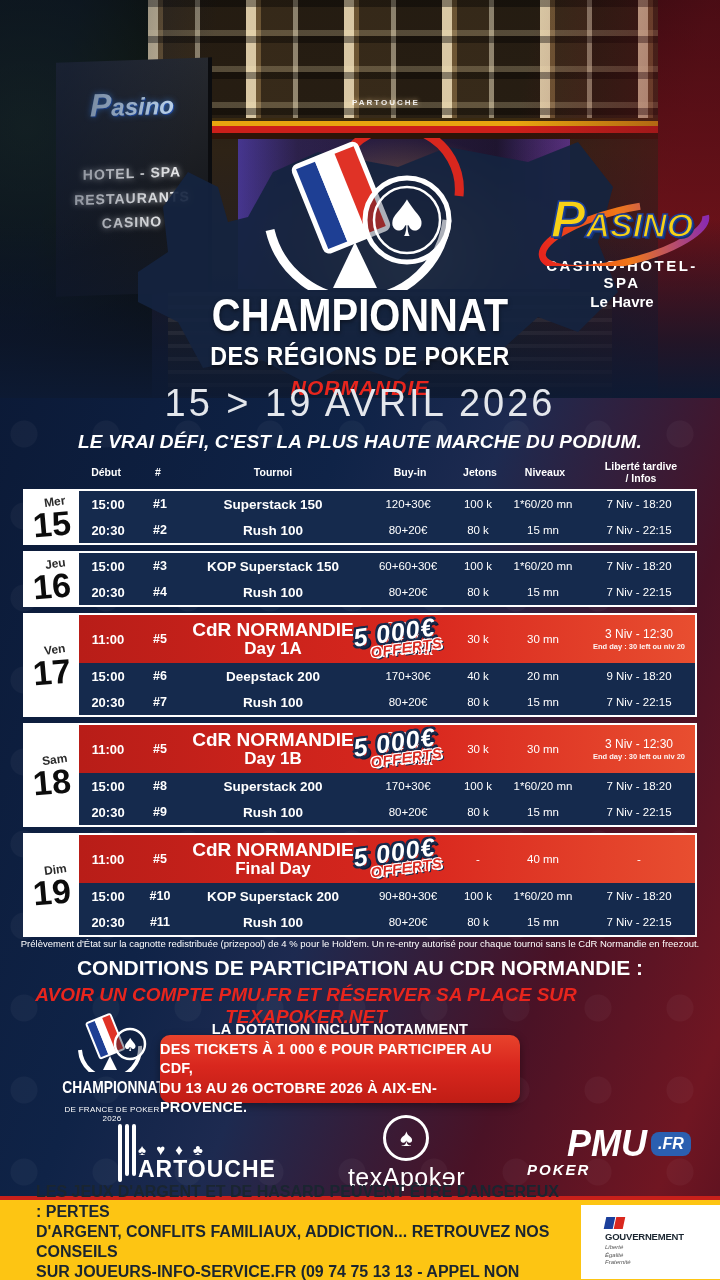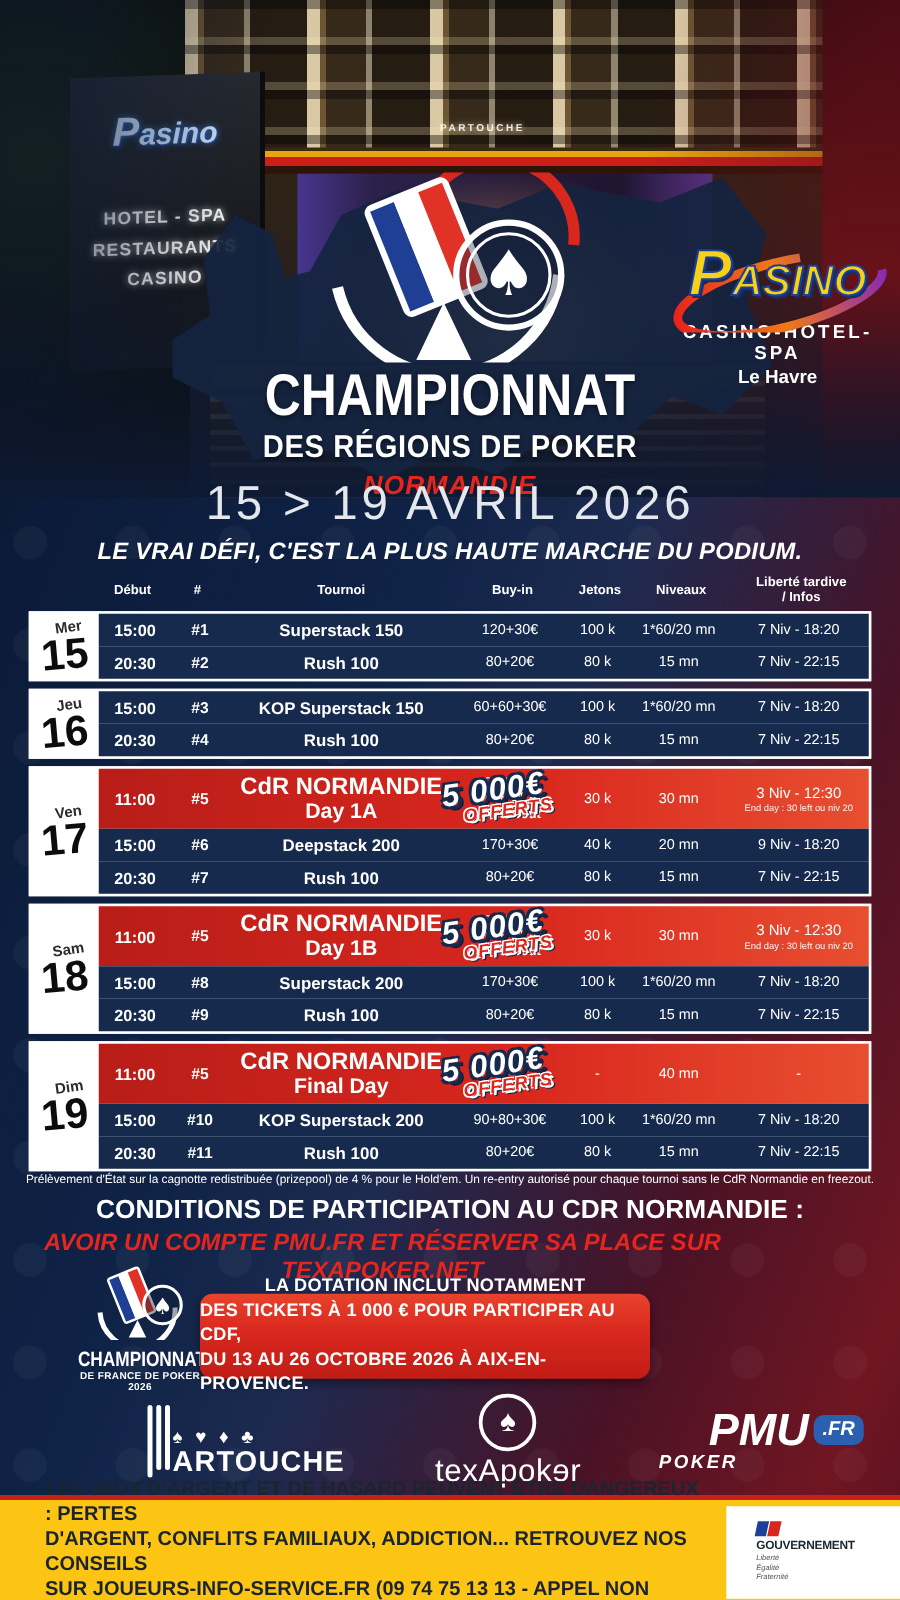--- a/index.html
+++ b/index.html
@@ -78,36 +78,36 @@
   .row.tall{height:48px;background:linear-gradient(90deg,#b81d18,#d9271e 55%,#e84e30);}
   .cTime{font-size:13px;font-weight:800;}
   .cNum{font-size:12.5px;font-weight:700;}
   .cName{font-size:13.5px;font-weight:800;}
   .cSmall{font-size:11.5px;font-weight:400;}
   .cdrName1{font-size:19px;font-weight:800;line-height:1.05;}
   .cdrName2{font-size:17px;font-weight:800;line-height:1.05;}
   .cdrBuyin{font-size:10px;line-height:1.2;font-weight:400;}
   .cdrBuyin .fz{font-weight:800;font-size:10.5px;}
   .cdrLate{font-size:12px;line-height:1.2;}
-  .cdrLateSub{font-size:7.5px;opacity:.95;}
+  .cdrLateSub{font-size:7.5px;opacity:.95;font-weight:bold;}
   .badge{position:absolute;left:248px;top:50%;width:136px;transform:translateY(-54%) rotate(-8deg);
     text-align:center;pointer-events:none;}
   .badgeAmt{font-size:25px;font-weight:900;font-style:italic;color:#fff;letter-spacing:1px;
     text-shadow:3px 3px 0 #152a4d,-2px 2px 0 #152a4d,2px -2px 0 #152a4d,-2px -2px 0 #152a4d,4px 4px 0 #0d1c36;}
   .badgeLbl{margin-top:-6px;font-size:14px;font-weight:900;font-style:italic;color:#d9271e;letter-spacing:1px;
     transform:translateX(10px);text-shadow:2px 2px 0 #fff,-1px 1px 0 #fff,1px -1px 0 #fff,-1px -1px 0 #fff,3px 3px 0 #152a4d;}
   
   .levy{position:absolute;left:10px;top:938px;width:700px;text-align:center;font-size:9.5px;color:#fff;}
   .condTitle{position:absolute;left:0;top:956px;width:720px;text-align:center;font-size:21px;font-weight:800;}
   .condLine{position:absolute;left:0;top:984px;width:612px;text-align:center;font-size:19px;font-weight:800;
     font-style:italic;color:#e8251d;}
   
   .cdfLogo{position:absolute;left:58px;top:1012px;width:108px;text-align:center;}
   .cdfLogoTitle{font-size:15px;font-weight:900;letter-spacing:0;transform:scale(.92,1.1);margin-top:2px;}
-  .cdfLogoSub{font-size:8px;font-weight:700;letter-spacing:.3px;}
+  .cdfLogoSub{font-size:8px;font-weight:400;letter-spacing:.3px;margin-top:10px;}
   .cdfBanner{position:absolute;left:160px;top:1035px;width:360px;height:68px;border-radius:10px;
     background:linear-gradient(180deg,#e8432c,#d9271e 45%,#c01d15);display:flex;flex-direction:column;
     align-items:center;justify-content:center;box-shadow:0 3px 8px rgba(0,0,0,.4);}
   .cdfBanner div{font-size:14.5px;font-weight:800;line-height:1.35;letter-spacing:.2px;}
   
   .sponsors{position:absolute;left:0;top:1112px;width:720px;height:82px;display:flex;align-items:center;}
   .partouche{margin-left:118px;display:flex;align-items:flex-end;}
   .pBars{display:flex;gap:3px;margin-right:2px;}
   .pBars i{display:block;width:4px;height:52px;background:#fff;border-radius:2px;}
   .pBars i:first-child{height:58px;}

